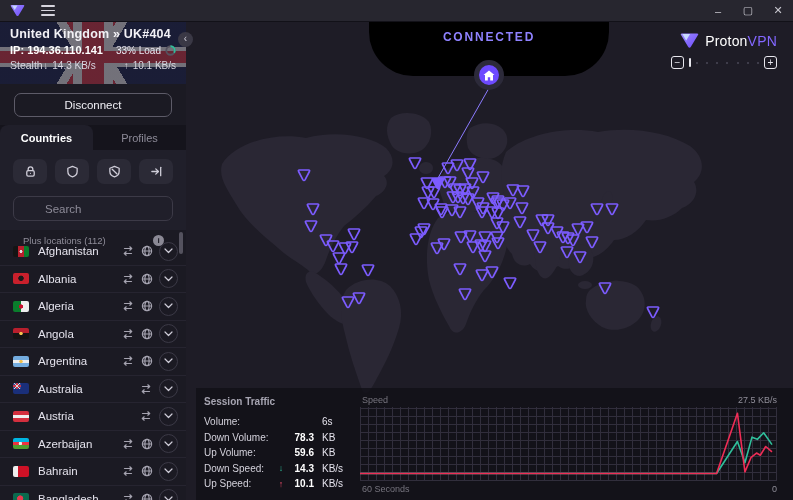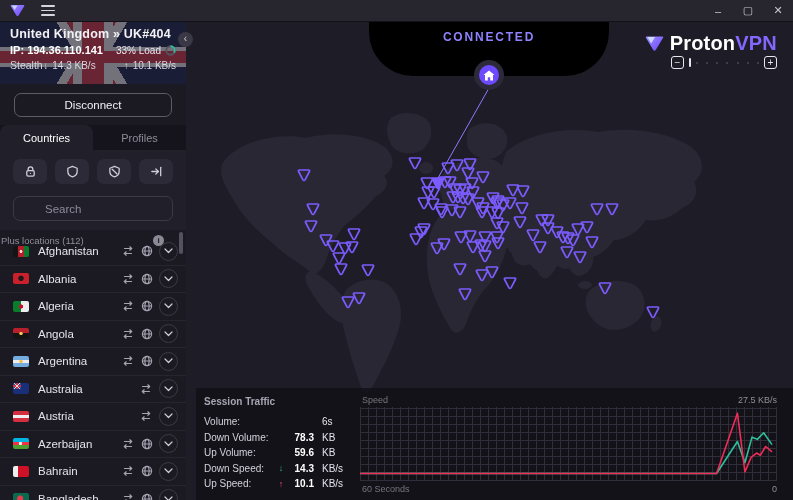--- a/index.html
+++ b/index.html
@@ -41,36 +41,36 @@
     background:#3a3845; color:#cfcdd8; font-size:10px; line-height:13px; text-align:center;
     z-index:60; cursor:pointer; }
 
   .disconnect-wrap { padding:9px 14px 8px 14px; }
   .disconnect { width:100%; height:24px; background:transparent; border:1px solid #5d5b68;
     border-radius:7px; color:#f0eff5; font-size:11.5px; font-family:inherit; cursor:pointer; }
 
   .tabs { display:flex; height:25px; background:#15141c; }
   .tab { flex:1; display:flex; align-items:center; justify-content:center; font-size:11px;
     color:#8d8b98; cursor:pointer; border-radius:8px 8px 0 0; }
-  .tab.active { background:#201f2a; color:#ffffff; font-weight:normal; }
+  .tab.active { background:#201f2a; color:#ffffff; font-weight:bold; }
 
   .filters { display:flex; gap:8px; padding:9px 13px 4px 13px; background:#201f2a; }
   .filterbtn { width:34px; height:25px; background:#2b2a36; border:none; border-radius:7px;
     display:flex; align-items:center; justify-content:center; cursor:pointer; }
   .filterbtn svg { stroke:#cfcdd8; fill:none; stroke-width:1.4; stroke-linecap:round; stroke-linejoin:round; }
 
   .search-wrap { padding:8px 13px 9px 13px; background:#201f2a; }
   .search-box { display:flex; align-items:center; gap:7px; height:25px; border:1px solid #3c3a47;
     border-radius:7px; padding:0 24px; background:#201f2a; }
   .search-box svg { stroke:#8d8b98; fill:none; stroke-width:1.5; }
   .search-box input { flex:1; background:transparent; border:none; outline:none; color:#d8d6e0;
     font-size:11.5px; font-family:inherit; }
   .search-box input::placeholder { color:#8d8b98; }
 
-  .list-header { position:relative; display:flex; align-items:center; height:21px; padding:0 22px 0 1px;
+  .list-header { position:relative; display:flex; align-items:center; height:21px; padding:0 22px 0 23px;
     color:#8f8d99; font-size:9.5px; }
   .info-icon { margin-left:auto; width:11px; height:11px; border-radius:50%; background:#8b8995;
     color:#1b1a23; font-size:8px; font-weight:bold; text-align:center; line-height:11px; cursor:pointer; }
   .scroll-thumb { position:absolute; right:3px; top:2px; width:4px; height:22px; border-radius:2px;
     background:#54525e; }
 
   .country-list { position:absolute; left:0; right:0; top:216px; bottom:0; overflow:hidden; }
   .crow { display:flex; align-items:center; height:27.5px; padding:0 8px 0 13px;
     border-bottom:1px solid #262430; cursor:pointer; }
   .cflag { width:16px; height:11px; border-radius:2px; margin-right:9px; flex:none; position:relative;
@@ -111,21 +111,21 @@
 
   .banner { position:absolute; left:183px; top:0; width:240px; height:54px; background:#000000;
     border-radius:0 0 44px 44px; text-align:center; }
   .banner-status { margin-top:8px; color:#8f82ff; font-size:12px; font-weight:bold; letter-spacing:1.8px; }
   .home-btn { position:absolute; left:288px; top:38px; width:30px; height:30px; border-radius:50%;
     background:#6d4aff; border:5px solid #2c2a3a; display:flex; align-items:center; justify-content:center;
     cursor:pointer; z-index:5; }
   .home-btn svg { fill:#ffffff; }
 
   .brandlogo { position:absolute; right:16px; top:10px; display:flex; align-items:center; gap:6px; }
-  .brand-name { font-size:20px; font-weight:bold; color:#ffffff; letter-spacing:.2px; }
+  .brand-name { font-size:14px; font-weight:normal; color:#ffffff; letter-spacing:.2px; }
   .brand-name .vpn { color:#8367ff; }
   .zoomctl { position:absolute; right:16px; top:34px; width:106px; display:flex; align-items:center; gap:5px; }
   .zbtn { width:13px; height:13px; border:1.5px solid #e8e7ee; border-radius:3px; color:#e8e7ee;
     font-size:10px; line-height:10px; text-align:center; background:transparent; cursor:pointer;
     font-family:inherit; padding:0; }
   .zmarker { width:2px; height:9px; background:#e8e7ee; border-radius:1px; cursor:grab; }
   .zdots { flex:1; display:flex; justify-content:space-between; align-items:center; }
   .zdots i { width:2px; height:2px; border-radius:50%; background:#4a4757; }
 
   

